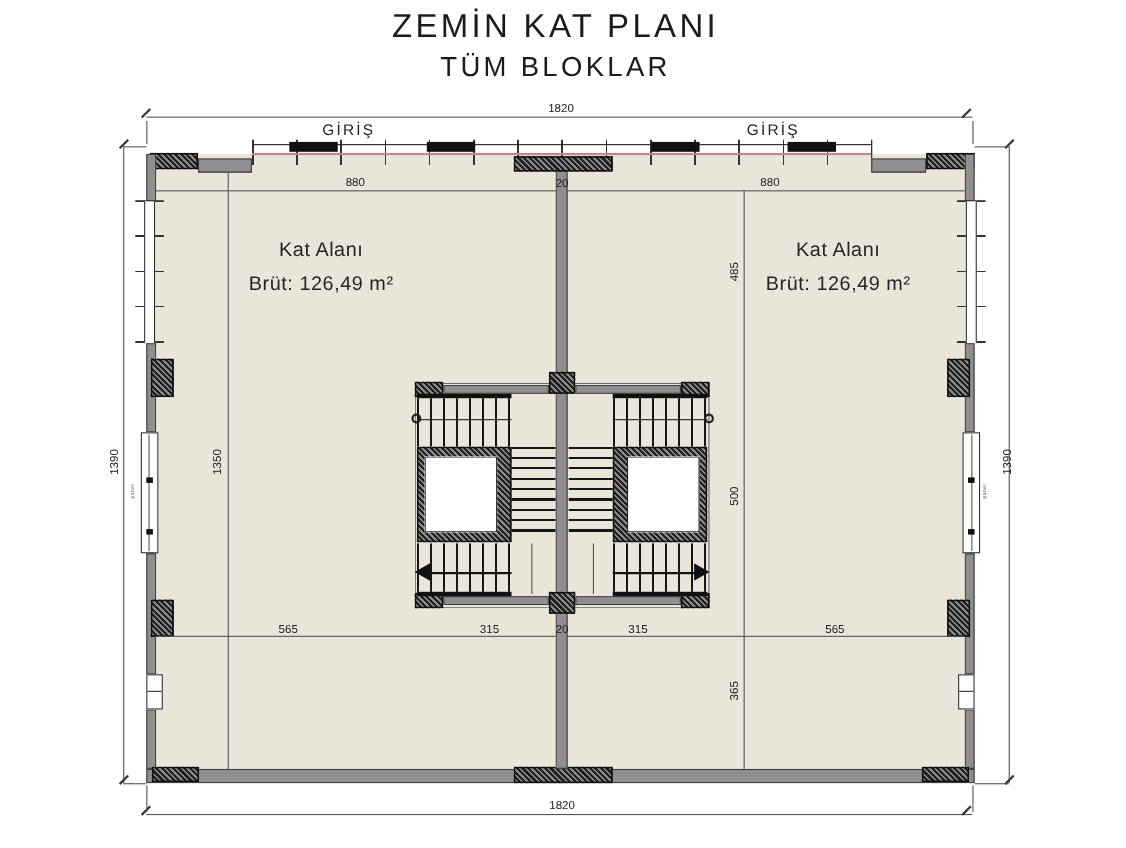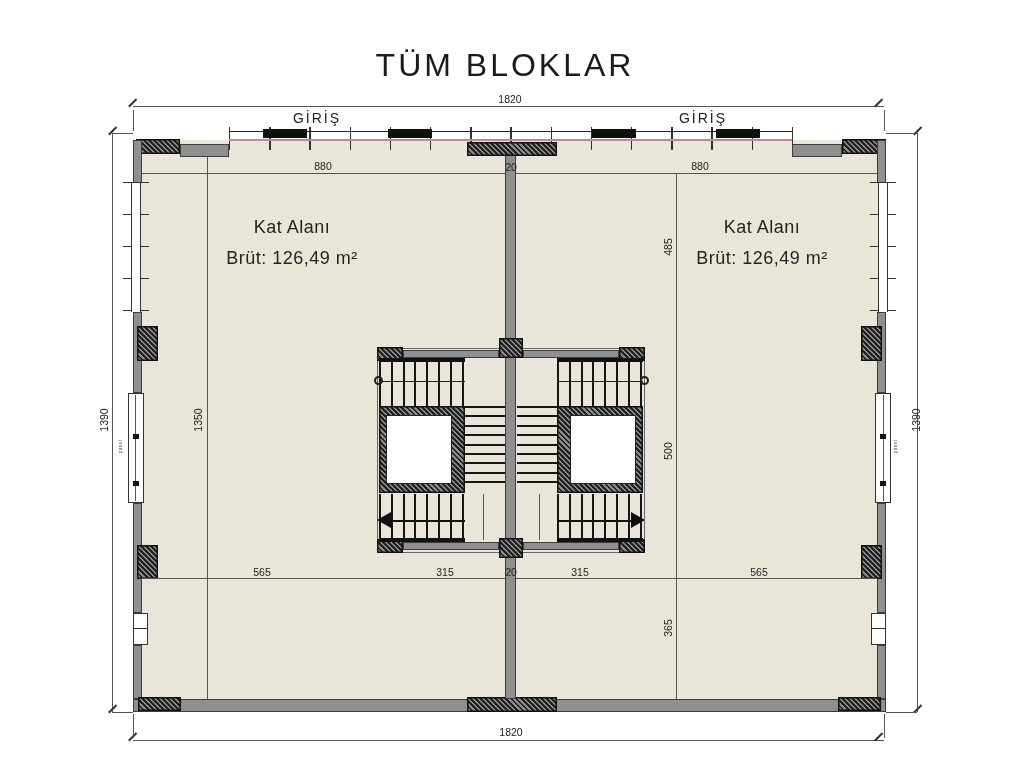--- a/index.html
+++ b/index.html
@@ -10,39 +10,40 @@
   .wall{background:#8f8f8f;box-shadow:inset 0 0 0 1px #3d3d3d;}
   .gband{background:#8f8f8f;box-shadow:inset 0 0 0 1px #3d3d3d;}
   .hatch{background:repeating-linear-gradient(45deg,#222 0 2px,#8a8a8a 2px 3.6px);
          box-shadow:inset 0 0 0 1.5px #111;}
   .dline{background:#555;}
   .blk{background:#111;}
   .dimtxt{font-size:10.5px;color:#222;white-space:nowrap;text-align:center;}
   .rot{transform:rotate(-90deg);transform-origin:center;}
   .tk{width:11px;height:1.5px;background:#333;transform:rotate(-45deg);}
   .t1{font-size:30px;letter-spacing:3px;text-align:center;color:#1b1b1b;}
-  .t2{font-size:32px;letter-spacing:3px;text-align:center;color:#1b1b1b;}
+  .t2{font-size:25px;letter-spacing:3px;text-align:center;color:#1b1b1b;}
   .giris{font-size:14px;letter-spacing:2px;color:#222;text-align:center;}
   .areatxt{font-size:18px;letter-spacing:.5px;color:#242424;text-align:center;line-height:31px;}
   .treadsV{background-image:repeating-linear-gradient(90deg,#161616 0 2px,transparent 2px 11.8px);}
   .treadsH{background-image:repeating-linear-gradient(180deg,#161616 0 2px,transparent 2px 9.4px);}
   .winV{background:#fff;border-left:1.5px solid #333;border-right:1.5px solid #333;box-sizing:border-box;}
   .ticksV{background-image:repeating-linear-gradient(180deg,#333 0 1.5px,transparent 1.5px 32px);}
   .ticksH{background-image:repeating-linear-gradient(90deg,#333 0 1.5px,transparent 1.5px 40.2px);}
   .doorp{background:#fff;border:1.2px solid #333;box-sizing:border-box;}
   .knob{width:9px;height:9px;border:2px solid #222;border-radius:50%;box-sizing:border-box;background:transparent;}
   .arrL{width:0;height:0;border-top:8px solid transparent;border-bottom:8px solid transparent;border-right:14px solid #111;}
   .arrR{width:0;height:0;border-top:8px solid transparent;border-bottom:8px solid transparent;border-left:14px solid #111;}
   .notetxt{font-size:4.5px;color:#555;letter-spacing:.5px;text-align:center;white-space:nowrap;}
 </style>
 </head>
 <body>
 
 <div class="scene">
 
+  <div class="abs t1" style="left:255px;top:8px;width:500px;">ZEMİN KAT PLANI</div>
   <div class="abs t2" style="left:255px;top:47px;width:500px;">TÜM BLOKLAR</div>
 
   <div class="abs dline" style="left:133px;top:106px;width:751px;height:1px;"></div>
   <div class="abs dimtxt" style="left:470px;top:93px;width:80px;">1820</div>
   <div class="abs tk" style="left:127px;top:102px;"></div>
   <div class="abs tk" style="left:873px;top:102px;"></div>
   <div class="abs dline" style="left:133px;top:110px;width:1px;height:21px;"></div>
   <div class="abs dline" style="left:884px;top:110px;width:1px;height:21px;"></div>
 
   <div class="abs dline" style="left:133px;top:740px;width:751px;height:1px;"></div>

